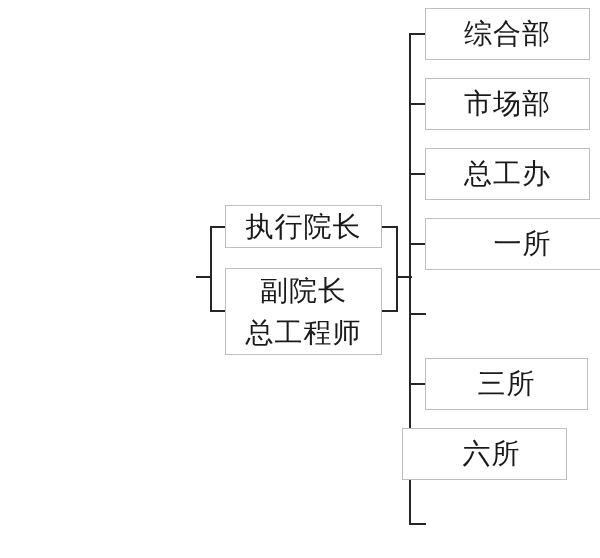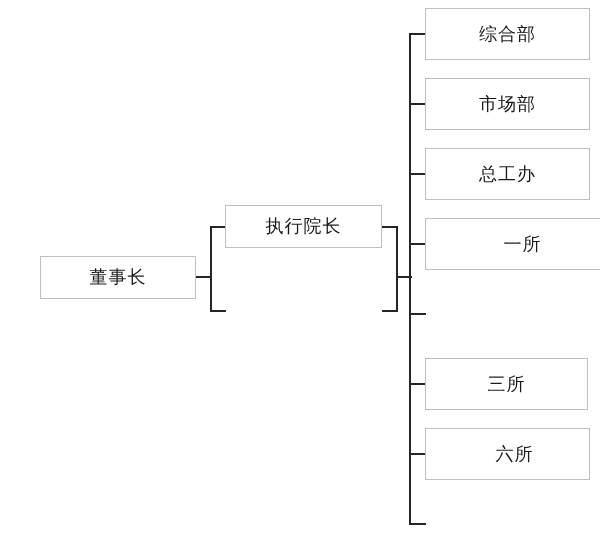--- a/index.html
+++ b/index.html
@@ -20,57 +20,58 @@
   .node {
     position: absolute;
     box-sizing: border-box;
     border: 1px solid #bfbfbf;
     background: #ffffff;
     display: flex;
     flex-direction: column;
     align-items: center;
     justify-content: center;
     color: #1a1a1a;
-    font-size: 18px;
+    font-size: 28px;
     line-height: 1.35;
     letter-spacing: 1px;
     white-space: nowrap;
   }
   .node .line2 {
     margin-top: 4px;
   }
   
   .conn {
     position: absolute;
     background: #262626;
   }
   .conn.h { height: 2px; }
   .conn.v { width: 2px; }
 </style>
 </head>
 <body>
 
 <div id="org-chart">
 
-  <div class="node" style="left:40px; top:256px; width:156px; height:43px;">
-    <span>董事长</span>
-  </div>
 
   <div class="conn h" style="left:196px; top:276px; width:16px;"></div>
 
   <div class="conn v" style="left:210px; top:226px; height:86px;"></div>
 
   <div class="conn h" style="left:210px; top:226px; width:16px;"></div>
 
   <div class="conn h" style="left:210px; top:310px; width:16px;"></div>
 
   <div class="node" style="left:225px; top:205px; width:157px; height:43px;">
     <span>执行院长</span>
   </div>
 
+  <div class="node" style="left:225px; top:268px; width:157px; height:87px;">
+    <span>副院长</span>
+    <span class="line2">总工程师</span>
+  </div>
 
   <div class="conn h" style="left:382px; top:226px; width:16px;"></div>
   <div class="conn h" style="left:382px; top:310px; width:16px;"></div>
   <div class="conn v" style="left:396px; top:226px; height:86px;"></div>
 
   <div class="conn h" style="left:396px; top:276px; width:16px;"></div>
 
   <div class="conn v" style="left:409px; top:33px; height:492px;"></div>
 
   <div class="conn h" style="left:409px; top:33px; width:17px;"></div>
@@ -94,19 +95,19 @@
   </div>
 
   <div class="conn h" style="left:409px; top:313px; width:17px;"></div>
 
   <div class="conn h" style="left:409px; top:383px; width:17px;"></div>
   <div class="node" style="left:425px; top:358px; width:163px; height:52px;">
     <span>三所</span>
   </div>
 
   <div class="conn h" style="left:409px; top:453px; width:17px;"></div>
-  <div class="node" style="left:425px; top:428px; width:165px; height:52px;padding-left:14px;">
+  <div class="node" style="left:402px; top:428px; width:165px; height:52px;padding-left:14px;">
     <span>六所</span>
   </div>
 
   <div class="conn h" style="left:409px; top:523px; width:17px;"></div>
 
 </div>
 
 </body></html>

